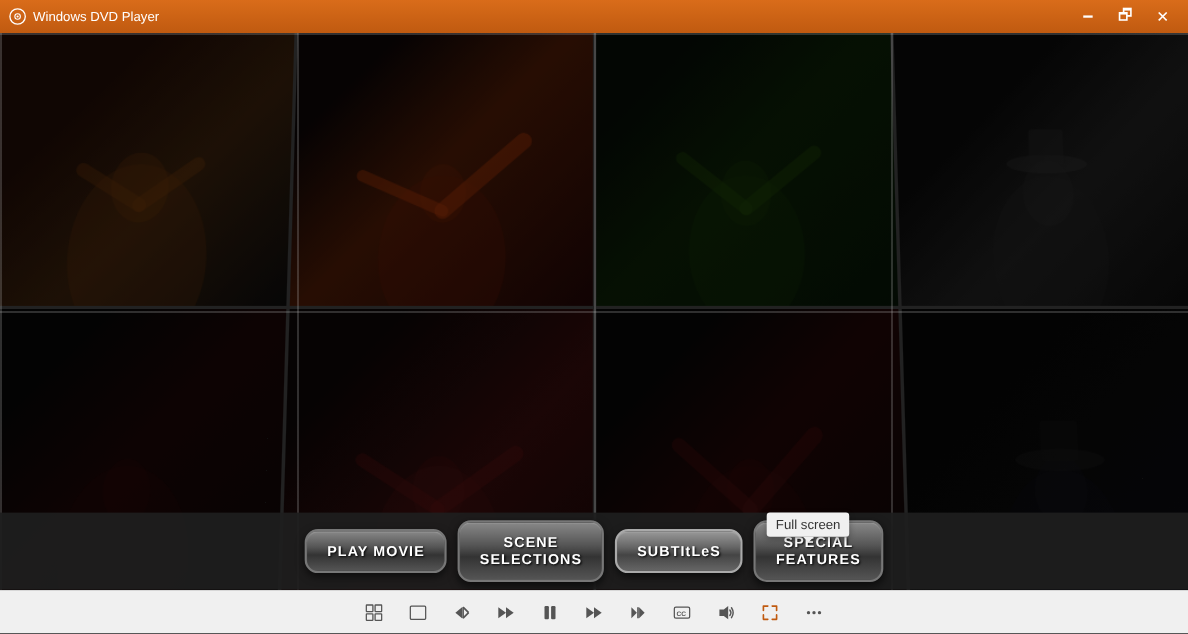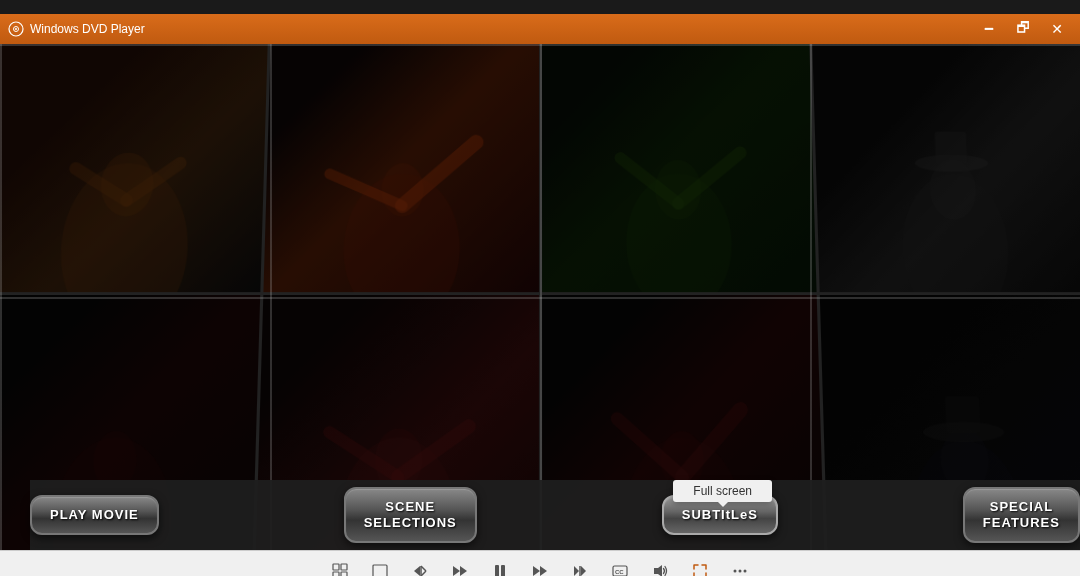--- a/index.html
+++ b/index.html
@@ -14,21 +14,20 @@
 
     
     #titlebar {
       width: 100%;
       height: 30px;
       background: linear-gradient(to bottom, #d96c1a, #c05a10);
       display: flex;
       align-items: center;
       justify-content: space-between;
       padding: 11px 8px;
-      margin-top: 14px;
     }
     #titlebar-left {
       display: flex;
       align-items: center;
       gap: 6px;
     }
     #app-icon {
       width: 16px;
       height: 16px;
     }
@@ -130,23 +129,22 @@
     
     #menu-buttons-area {
       position: absolute;
       bottom: 0;
       left: 0;
       right: 0;
       height: 70px;
       background: rgba(30,30,30,0.92);
       display: flex;
       align-items: center;
-      justify-content: space-between;
+      justify-content: center;
       gap: 10px;
-      margin-left: 30px;
     }
 
     .dvd-btn {
       background: linear-gradient(to bottom, #888 0%, #555 40%, #333 60%, #555 100%);
       border: 2px solid #777;
       border-radius: 12px;
       color: #fff;
       font-size: 13px;
       font-weight: 700;
       letter-spacing: 1px;
@@ -165,21 +163,21 @@
     }
 
     
     #fullscreen-tooltip {
       position: absolute;
       bottom: 48px;
       right: 308px;
       background: #f0f0f0;
       color: #333;
       font-size: 12px;
-      padding: 4px 20px;
+      padding: 4px 8px;
       border-radius: 3px;
       box-shadow: 0 2px 6px rgba(0,0,0,0.3);
       white-space: nowrap;
       pointer-events: none;
       z-index: 100;
     }
     #fullscreen-tooltip::after {
       content: '';
       position: absolute;
       top: 100%;

